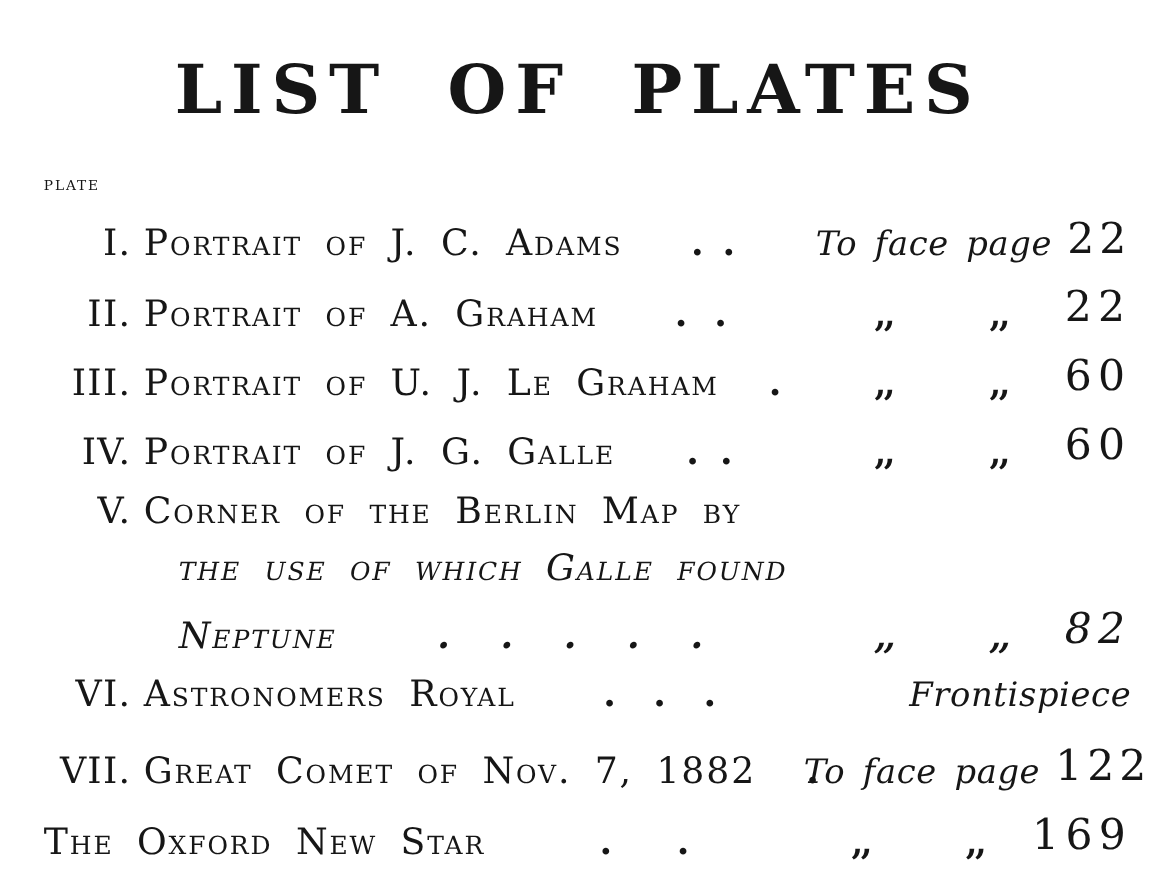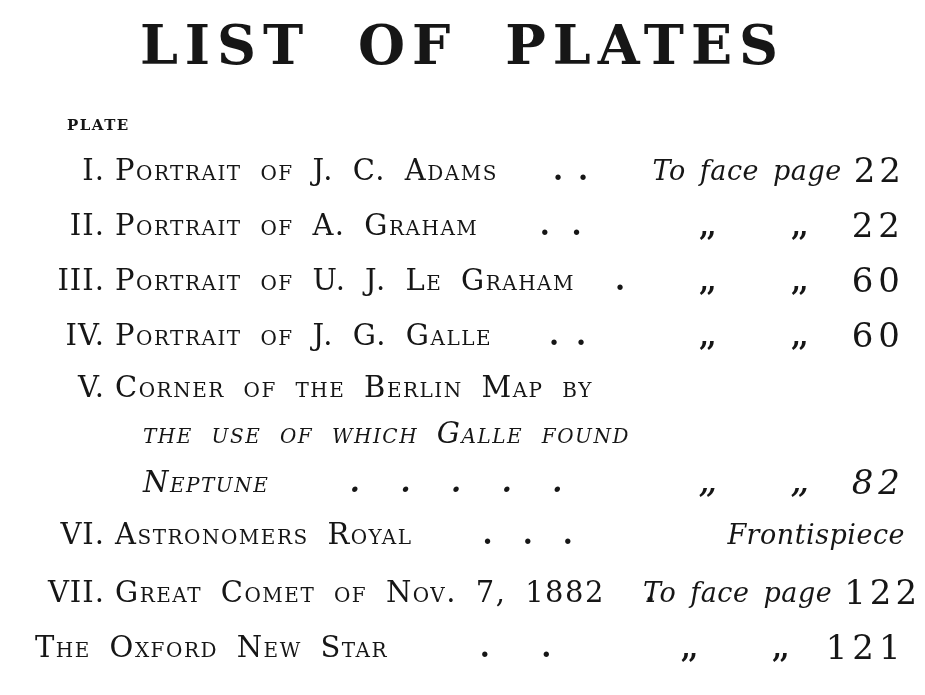--- a/index.html
+++ b/index.html
@@ -10,37 +10,36 @@
     color: #161616;
   }
   .page {
     width: 925px;
     height: 695px;
     background: #ffffff;
     overflow: hidden;
     position: relative;
   }
   .title {
-    margin: 14px 0 0 0;
+    margin: 40px 0 0 0;
     text-align: center;
     font-size: 54px;
     font-weight: 600;
     letter-spacing: 7px;
     word-spacing: 22px;
     line-height: 1.15;
   }
   .plate-list {
     margin: 40px 20px 0 35px;
   }
   .plate-label {
-    font-size: 15px;
-    font-weight: bold;
+    font-size: 11px;
+    font-weight: normal;
     letter-spacing: 1.5px;
     margin-bottom: 4px;
-    margin-left: 32px;
   }
   .row { }
   .line {
     display: flex;
     align-items: baseline;
     height: 55px;
     padding-top: 12px;
   }
   .line.tight {
     height: 46px;
@@ -80,21 +79,21 @@
   .dot {
     font-size: 29px;
     font-weight: bold;
     line-height: 1;
   }
   .right {
     flex: none;
     width: 262px;
     display: flex;
     justify-content: flex-end;
-    align-items: center;
+    align-items: flex-end;
     margin-left: 40px;
   }
   .ditto {
     width: 92px;
     text-align: center;
     font-size: 27px;
     font-weight: bold;
     letter-spacing: -2px;
     line-height: 1;
   }
@@ -261,19 +260,19 @@
             <div class="desc">
               <span class="desc-text">The Oxford New Star</span>
               <span class="dots">
                 <span class="dot">.</span>
                 <span class="dot">.</span>
               </span>
             </div>
             <div class="right">
               <span class="ditto">,,</span>
               <span class="ditto">,,</span>
-              <span class="pagenum">121</span>
+              <span class="pagenum">169</span>
             </div>
           </div>
         </div>
       </div>
   </div>
 </div>
 
 </body></html>

